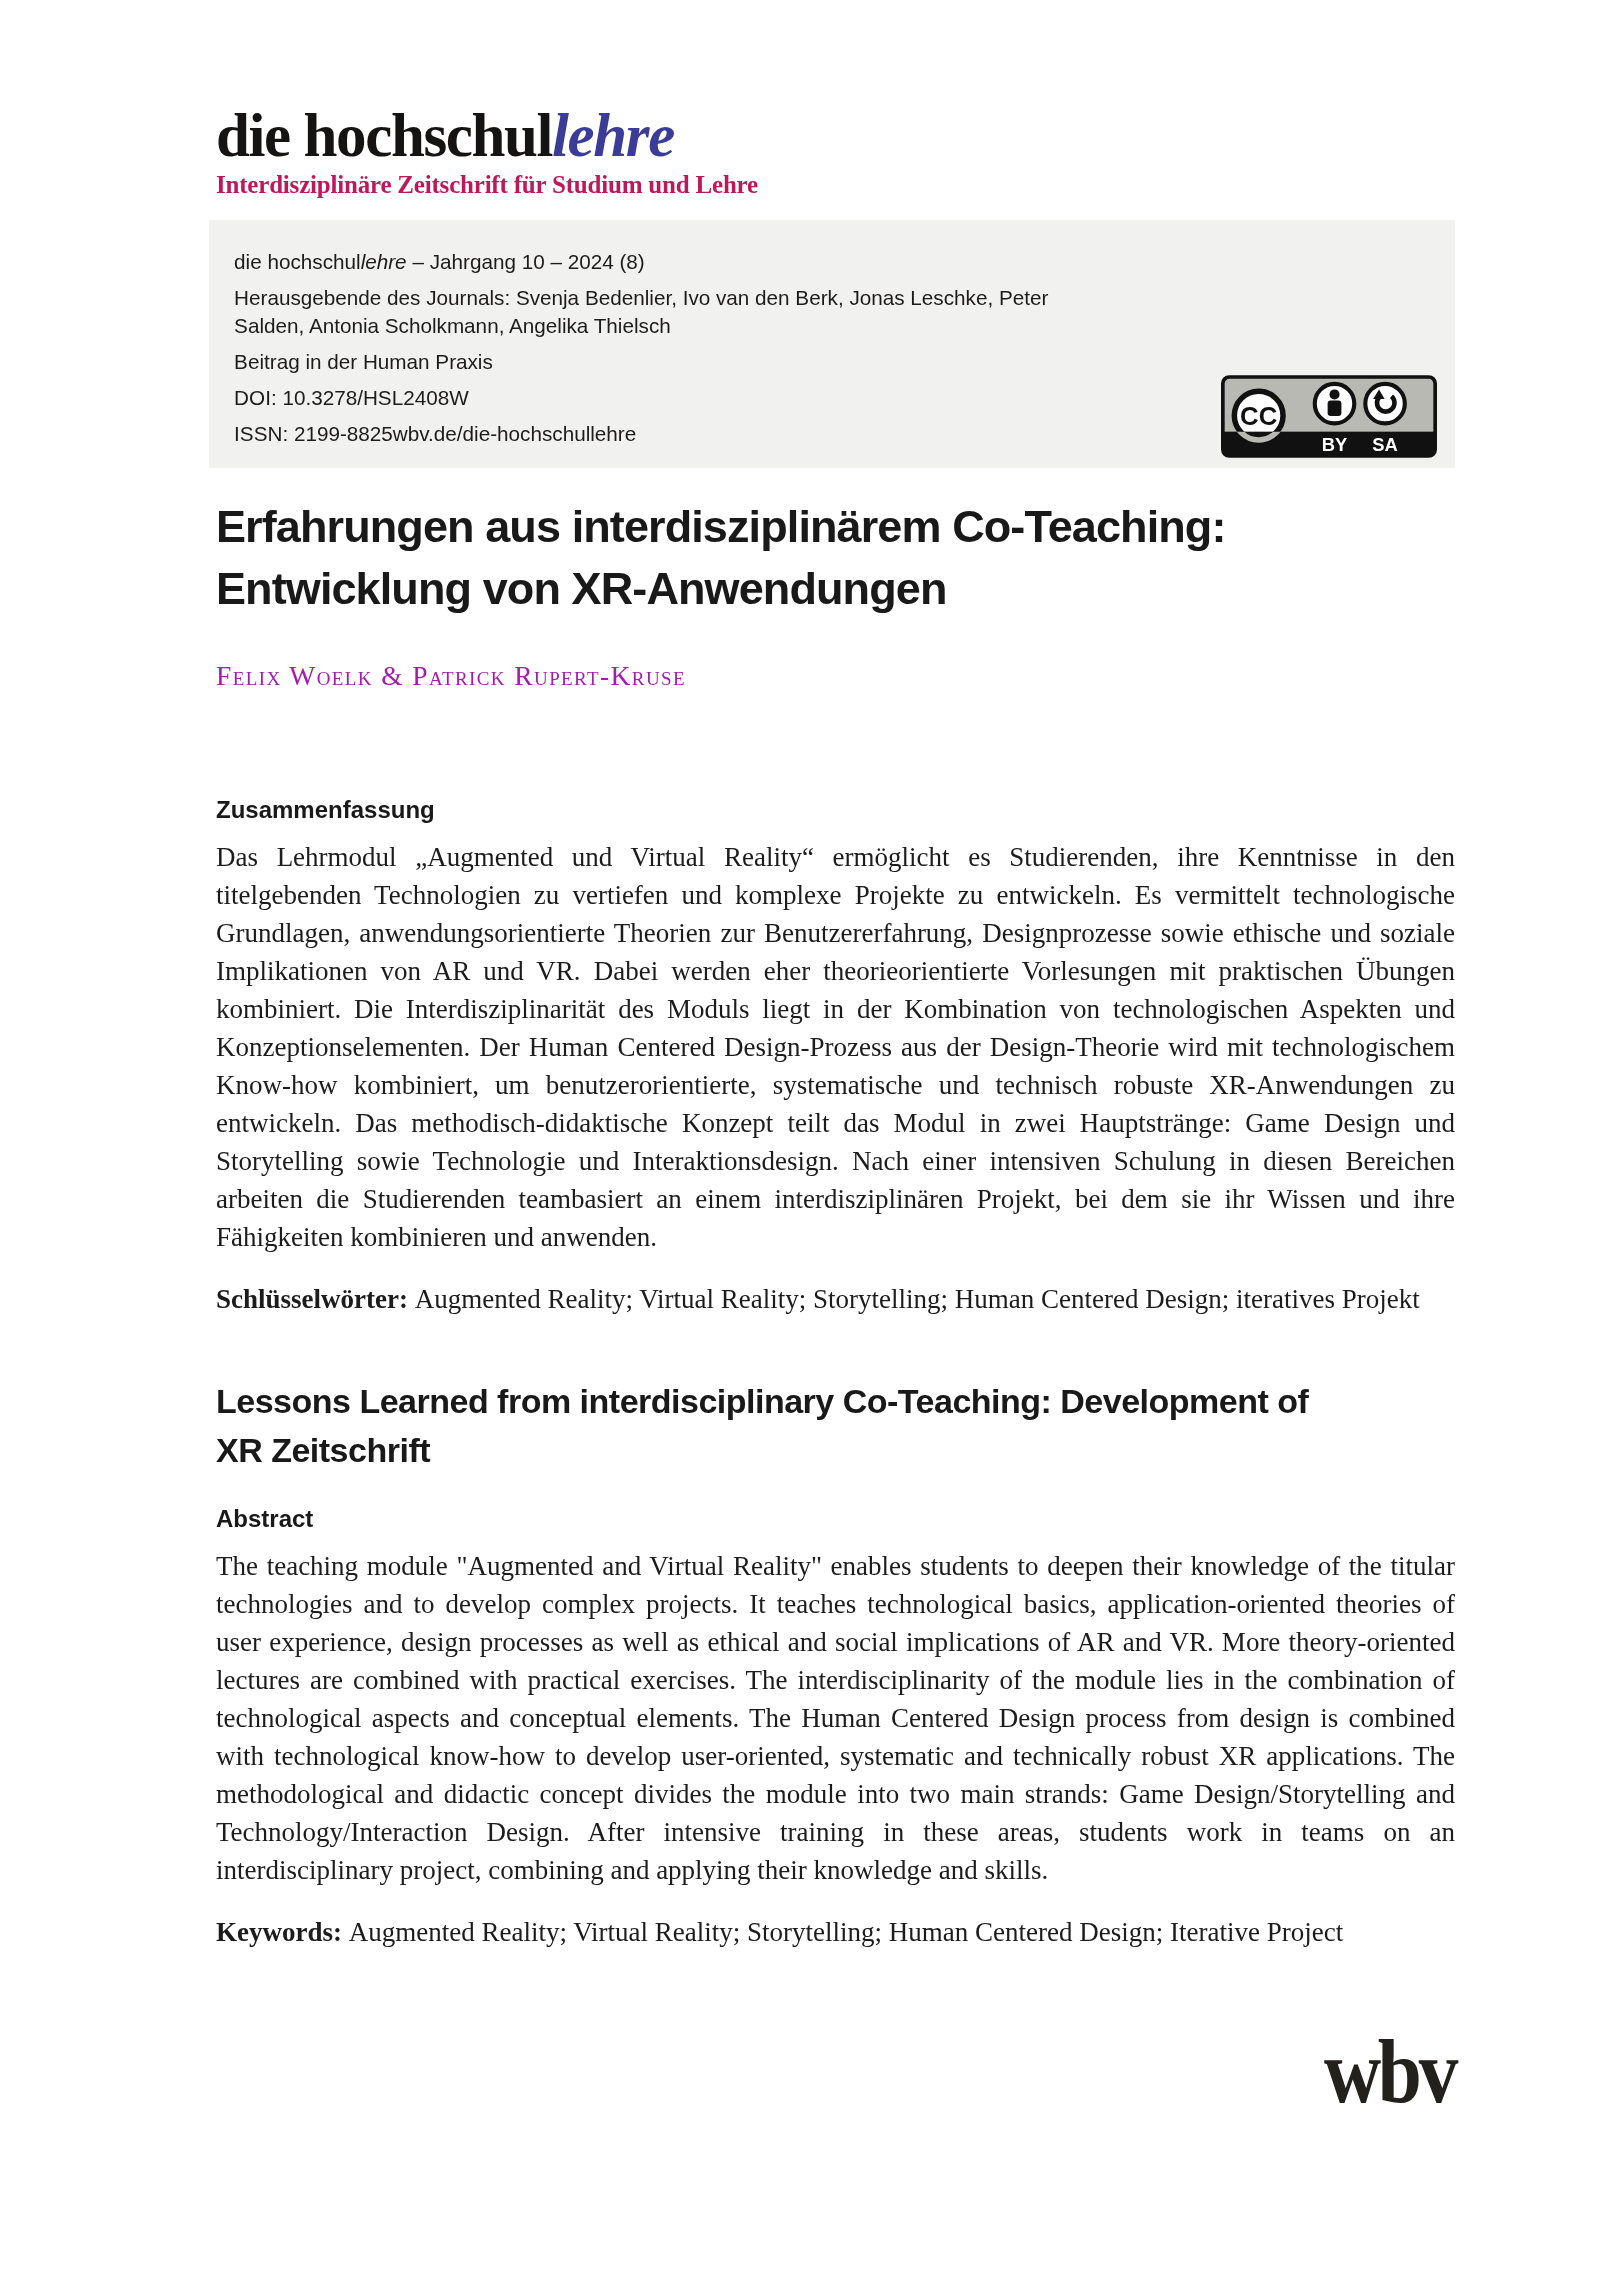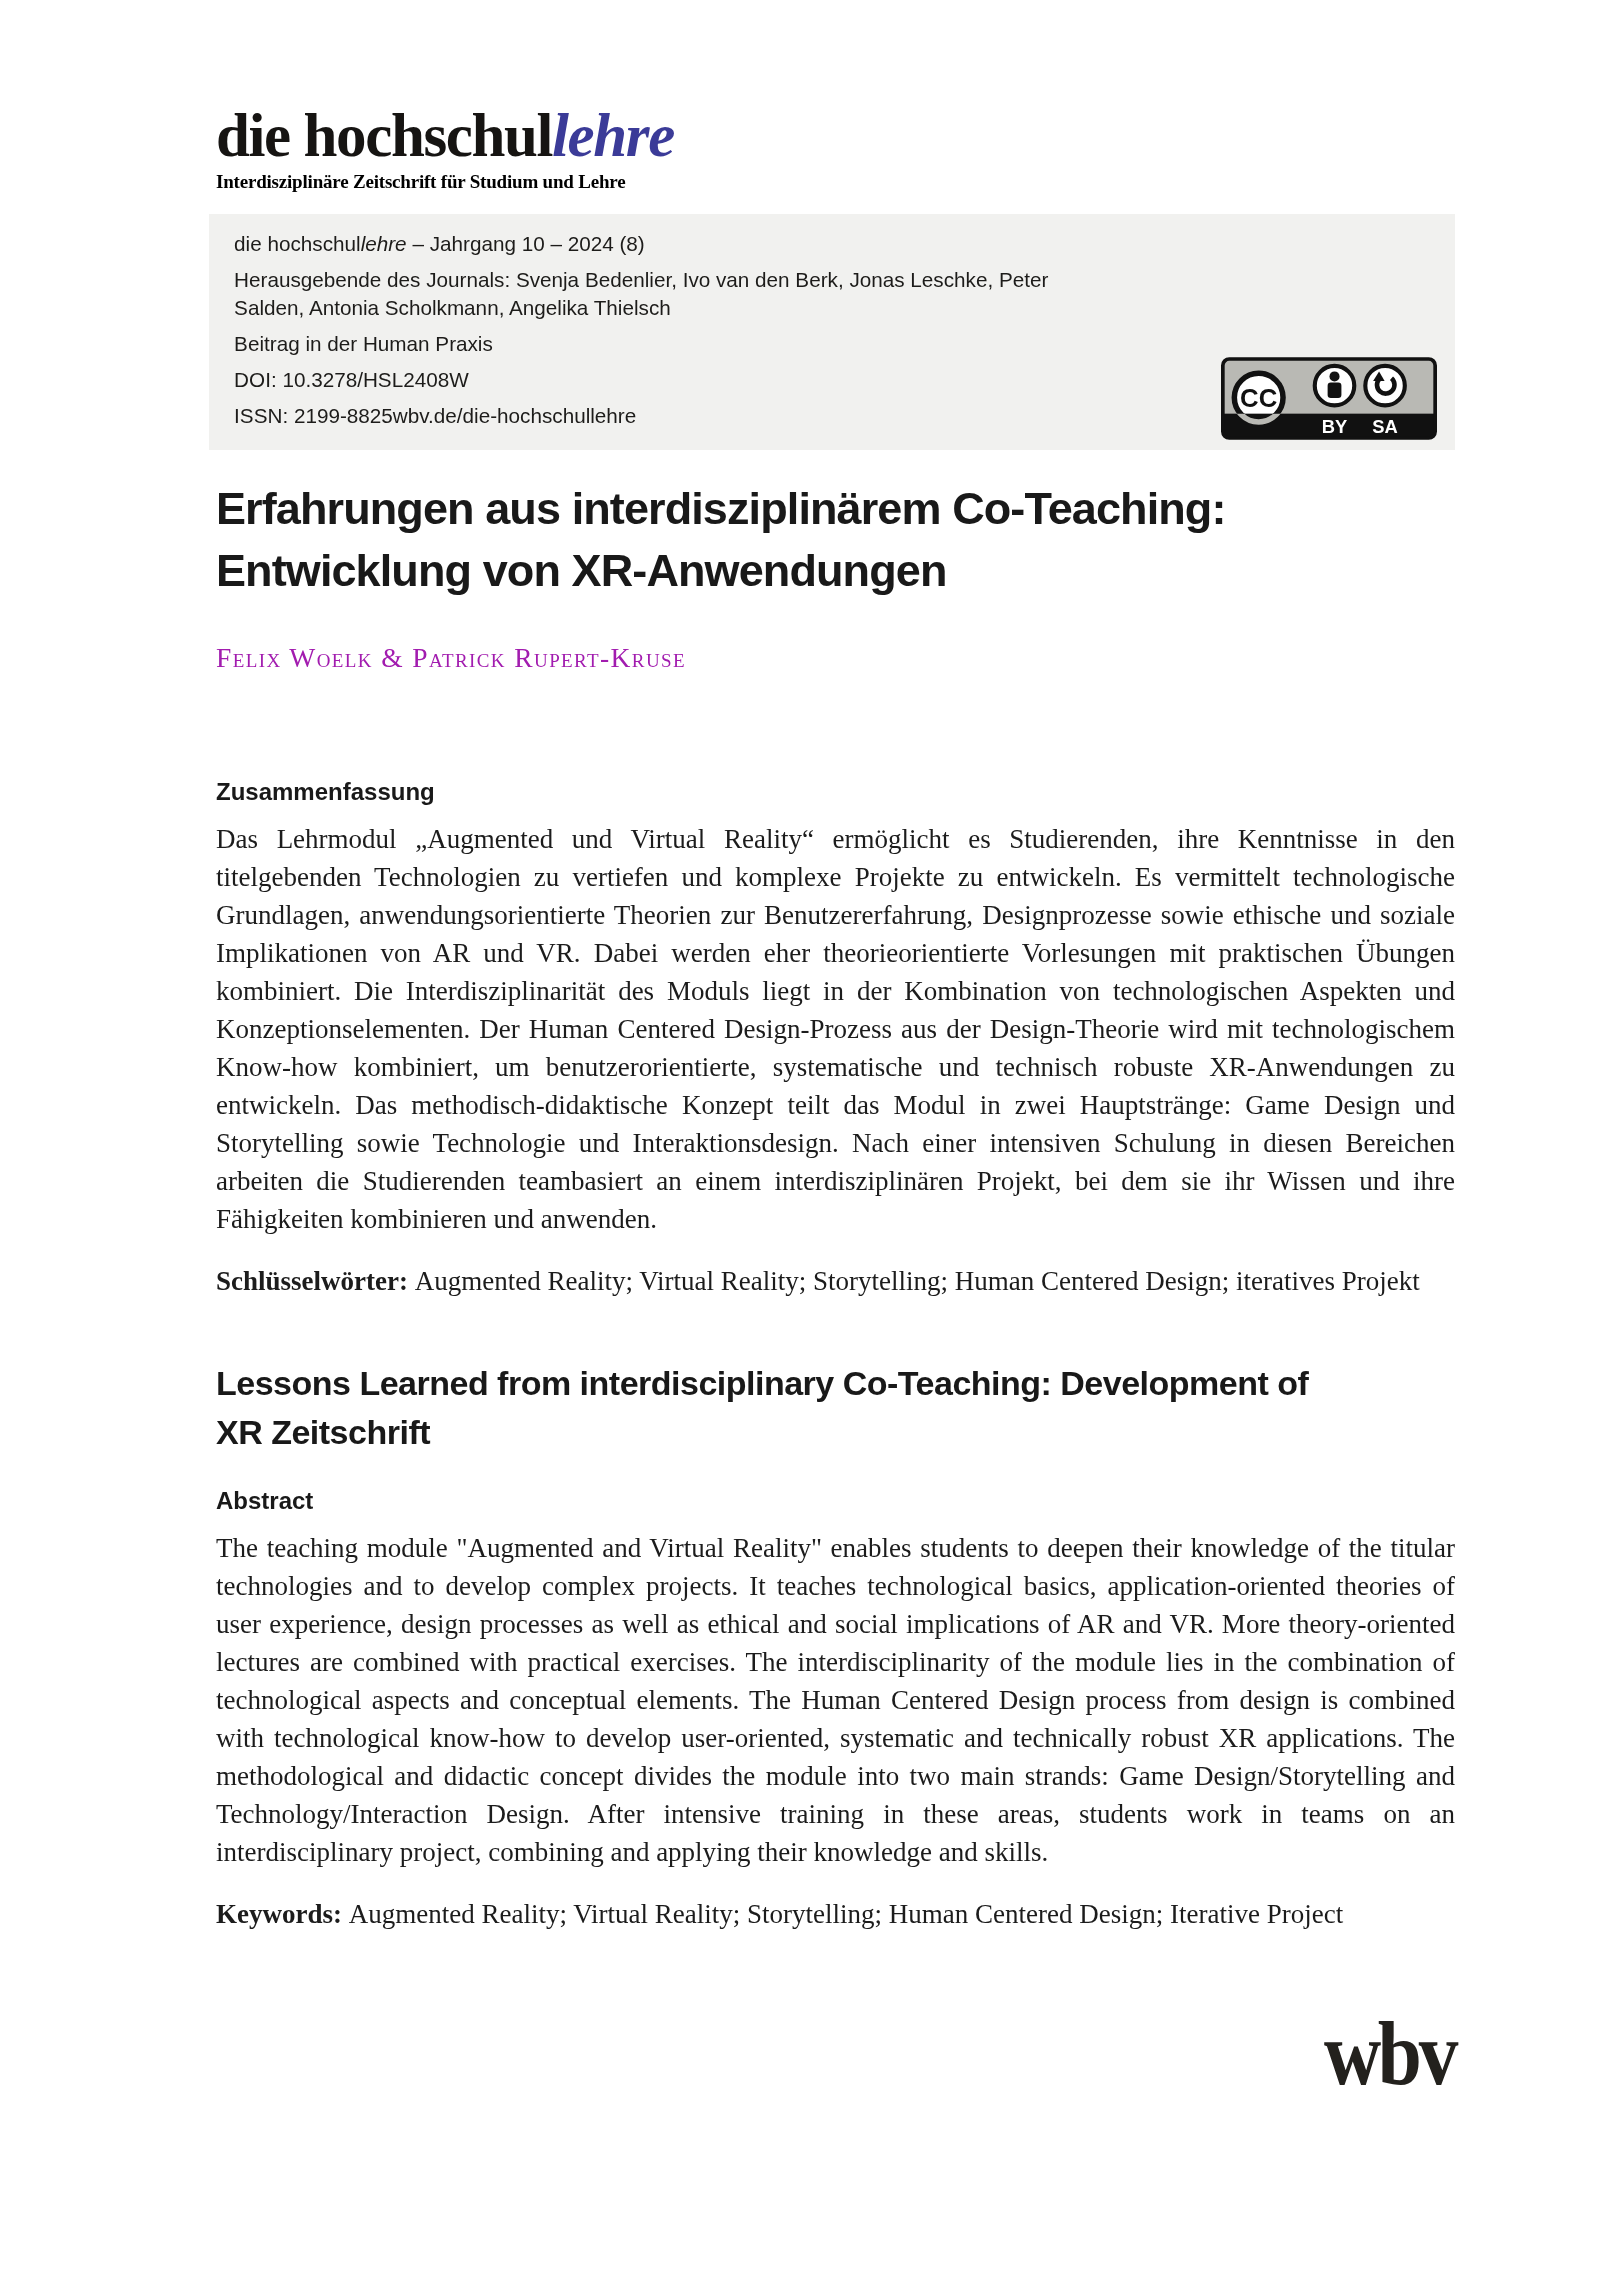--- a/index.html
+++ b/index.html
@@ -25,39 +25,39 @@
     line-height: 1.0;
     letter-spacing: -1.4px;
     color: #161412;
     white-space: nowrap;
   }
   .logo-accent { font-style: italic; color: #3b3b98; }
   .logo-subtitle {
     margin-top: 4.6px;
     font-family: "Liberation Serif", serif;
     font-weight: 700;
-    font-size: 19px;
+    font-size: 25px;
     letter-spacing: -0.2px;
-    color: #000000;
+    color: #be185d;
     white-space: nowrap;
   }
 
   
   .meta-box {
     position: relative;
     margin-left: -6.9px;
     margin-top: 21px;
     background: #f1f1ef;
     padding: 16.5px 25px 20px 25px;
     font-size: 20.7px;
     line-height: 28.5px;
     color: #1d1c1a;
   }
   .meta-box p { margin: 7.3px 0 0 0; }
-  .meta-box p.first { margin-top: 0; }
+  .meta-box p.first { margin-top: 12px; }
   .meta-italic { font-style: italic; }
   .editors-par { max-width: 826px; }
   .website-span { }
 
   .cc-badge {
     position: absolute;
     right: 18.4px;
     bottom: 10px;
     width: 216px;
     height: 83px;

